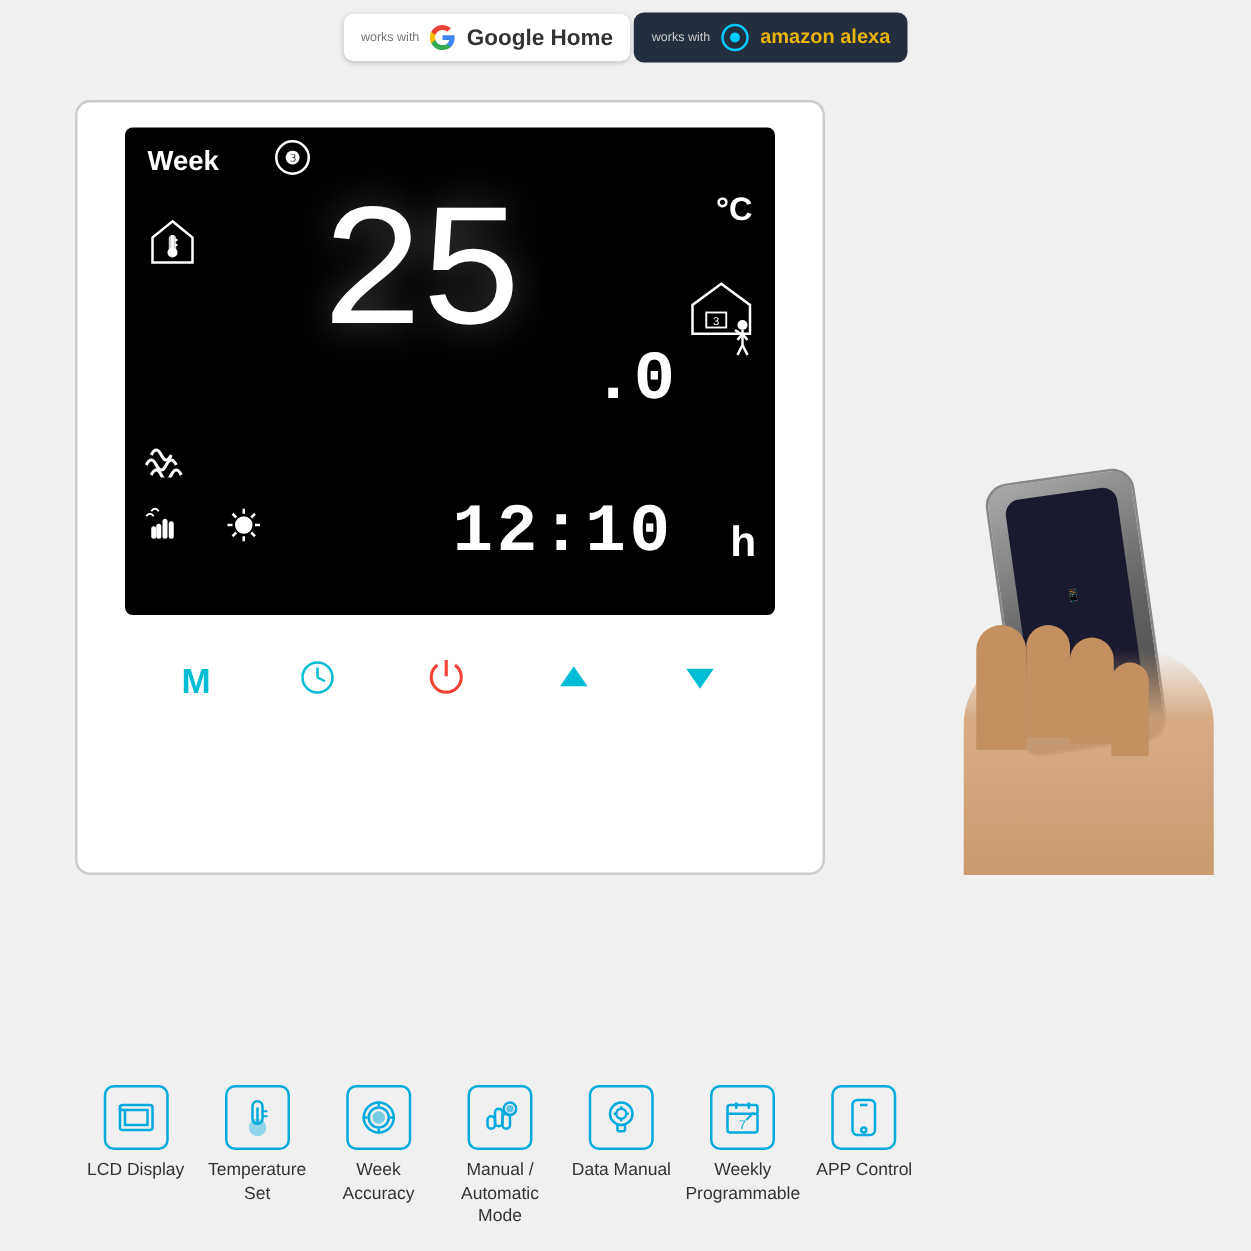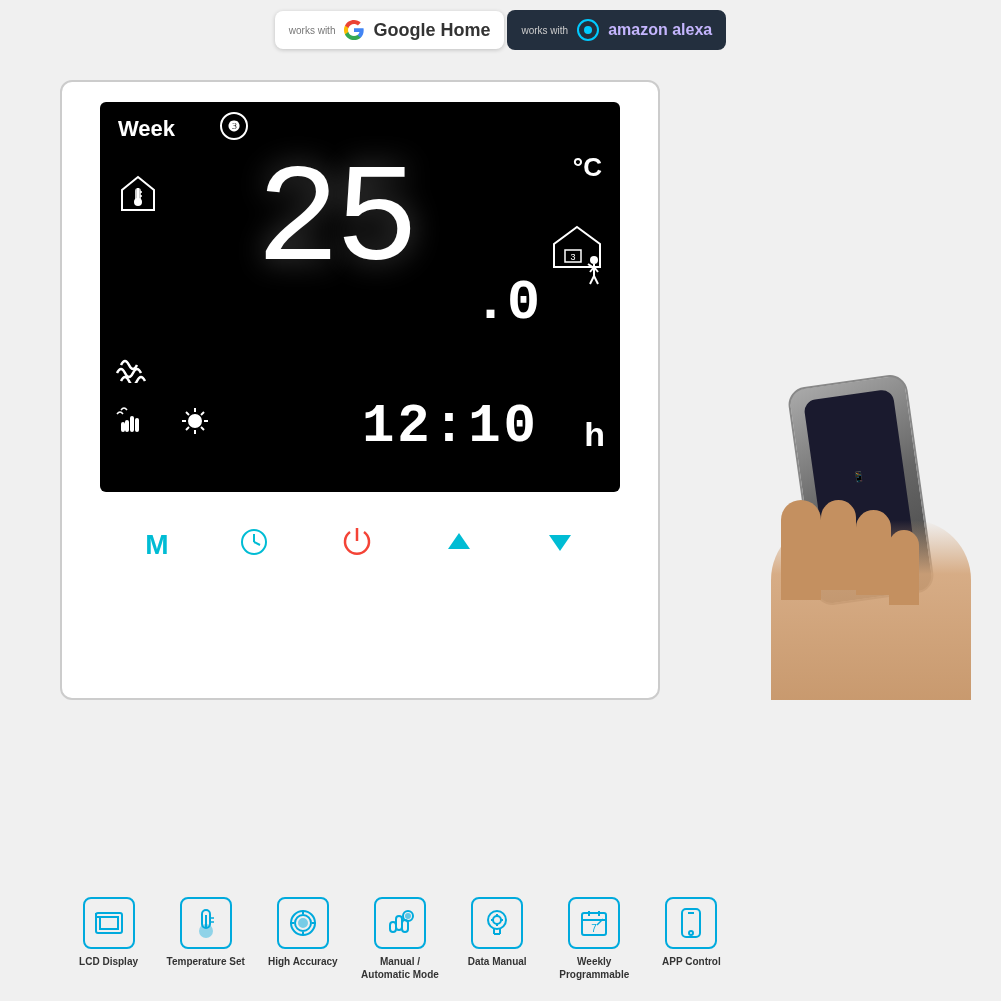--- a/index.html
+++ b/index.html
@@ -127,25 +127,24 @@
       height: 52px;
       border: 2px solid #00aadd;
       border-radius: 8px;
       display: flex;
       align-items: center;
       justify-content: center;
       color: #00aadd;
       font-size: 24px;
     }
     .feature-label {
-      font-size: 10px;
+      font-size: 14px;
       color: #333;
       text-align: center;
       line-height: 1.3;
-      font-weight: bold;
     }
 
     .works-with-small {
       font-size: 10px;
       color: #777;
       display: block;
     }
 
     .google-home-logo {
       display: flex;
@@ -187,21 +186,21 @@
     </svg>
     <span style="font-size:18px;font-weight:bold;color:#333;">Google Home</span>
   </div>
 
   <div class="alexa-logo-container">
     <span class="works-with-small" style="color:#ccc;">works with</span>
     <svg class="alexa-icon-svg" viewBox="0 0 24 24">
       <circle cx="12" cy="12" r="10" fill="none" stroke="#00caff" stroke-width="2"></circle>
       <circle cx="12" cy="12" r="4" fill="#00caff"></circle>
     </svg>
-    <span style="font-size:16px;font-weight:bold;color:#c4b5fd;">amazon alexa</span>
+    <span style="font-size:16px;font-weight:bold;color:#eab308;">amazon alexa</span>
   </div>
 </div>
 
 <div class="thermostat-device">
 
   <div class="lcd-screen">
 
     <div class="lcd-top-left">Week</div>
 
     <div class="lcd-circle-3">❸</div>
@@ -360,21 +359,21 @@
       <svg width="30" height="30" viewBox="0 0 30 30" fill="none" stroke="#00aadd" stroke-width="2">
         <circle cx="15" cy="15" r="12"></circle>
         <circle cx="15" cy="15" r="8"></circle>
         <circle cx="15" cy="15" r="4" fill="#00aadd" opacity="0.5"></circle>
         <line x1="15" y1="2" x2="15" y2="6"></line>
         <line x1="15" y1="24" x2="15" y2="28"></line>
         <line x1="2" y1="15" x2="6" y2="15"></line>
         <line x1="24" y1="15" x2="28" y2="15"></line>
       </svg>
     </div>
-    <div class="feature-label">High Accuracy</div>
+    <div class="feature-label">Week Accuracy</div>
   </div>
 
   <div class="feature-item">
     <div class="feature-icon-box">
       <svg width="28" height="30" viewBox="0 0 28 30" fill="none" stroke="#00aadd" stroke-width="2">
 
         <rect x="10" y="8" width="6" height="14" rx="3"></rect>
         <rect x="4" y="14" width="6" height="10" rx="3"></rect>
         <rect x="16" y="12" width="6" height="12" rx="3"></rect>
 

